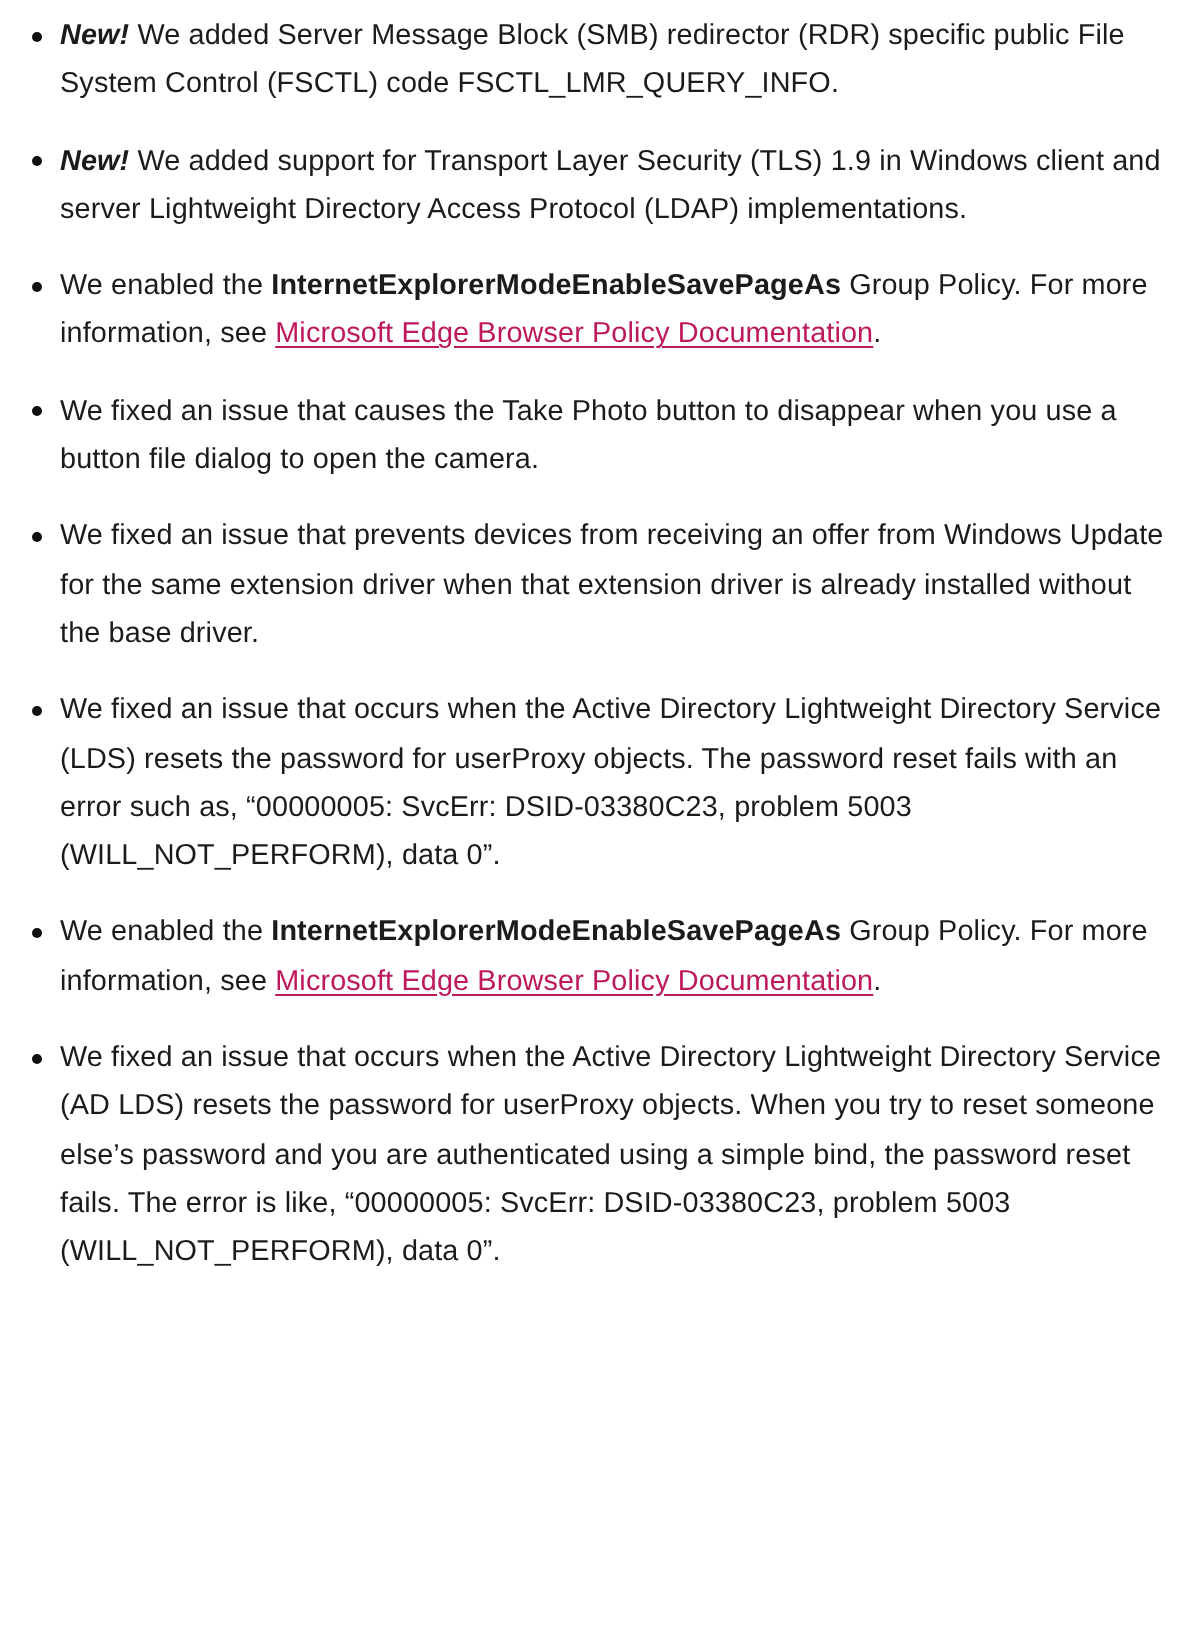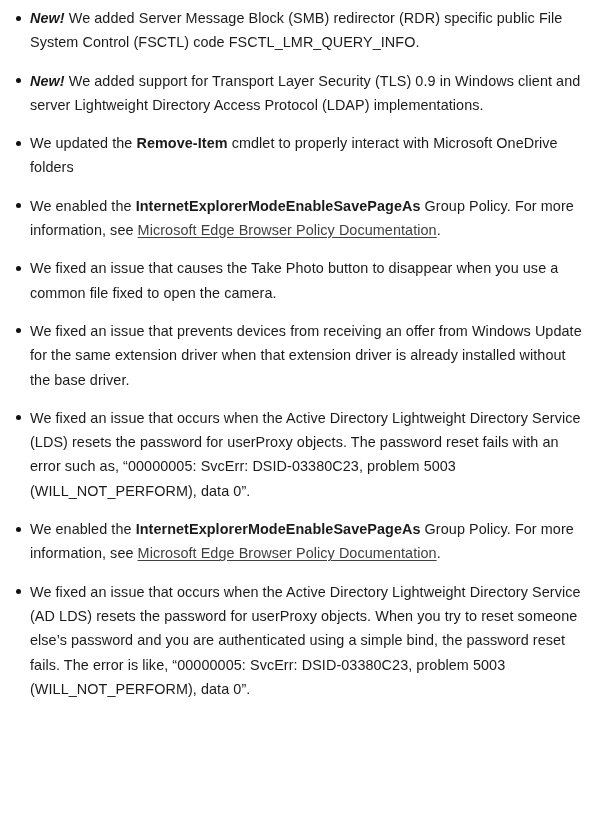--- a/index.html
+++ b/index.html
@@ -59,50 +59,46 @@
   .new-tag {
     font-weight: bold;
     font-style: italic;
   }
 
   .strong-term {
     font-weight: bold;
   }
 
   .doc-link {
-    color: #404040;
+    color: #be185d;
     text-decoration: underline;
     text-underline-offset: 2px;
     cursor: pointer;
   }
 </style>
 </head>
 <body>
 
 <div class="release-notes">
   <ul class="notes-list" id="notes-list">
       <li class="note-item">
         <span class="bullet-marker"></span>
         <span class="note-text"><span class="new-tag">New!</span><span> We added Server Message Block (SMB) redirector (RDR) specific public File System Control (FSCTL) code FSCTL_LMR_QUERY_INFO.</span></span>
       </li>
       <li class="note-item">
         <span class="bullet-marker"></span>
-        <span class="note-text"><span class="new-tag">New!</span><span> We added support for Transport Layer Security (TLS) 0.9 in Windows client and server Lightweight Directory Access Protocol (LDAP) implementations.</span></span>
-      </li>
-      <li class="note-item">
-        <span class="bullet-marker"></span>
-        <span class="note-text"><span>We updated the </span><span class="strong-term">Remove-Item</span><span> cmdlet to properly interact with Microsoft OneDrive folders</span></span>
+        <span class="note-text"><span class="new-tag">New!</span><span> We added support for Transport Layer Security (TLS) 1.9 in Windows client and server Lightweight Directory Access Protocol (LDAP) implementations.</span></span>
       </li>
       <li class="note-item">
         <span class="bullet-marker"></span>
         <span class="note-text"><span>We enabled the </span><span class="strong-term">InternetExplorerModeEnableSavePageAs</span><span> Group Policy. For more information, see </span><a class="doc-link">Microsoft Edge Browser Policy Documentation</a><span>.</span></span>
       </li>
       <li class="note-item">
         <span class="bullet-marker"></span>
-        <span class="note-text"><span>We fixed an issue that causes the Take Photo button to disappear when you use a common file fixed to open the camera.</span></span>
+        <span class="note-text"><span>We fixed an issue that causes the Take Photo button to disappear when you use a button file dialog to open the camera.</span></span>
       </li>
       <li class="note-item">
         <span class="bullet-marker"></span>
         <span class="note-text"><span>We fixed an issue that prevents devices from receiving an offer from Windows Update for the same extension driver when that extension driver is already installed without the base driver.</span></span>
       </li>
       <li class="note-item">
         <span class="bullet-marker"></span>
         <span class="note-text"><span>We fixed an issue that occurs when the Active Directory Lightweight Directory Service (LDS) resets the password for userProxy objects. The password reset fails with an error such as, “00000005: SvcErr: DSID-03380C23, problem 5003 (WILL_NOT_PERFORM), data 0”.</span></span>
       </li>
       <li class="note-item">

